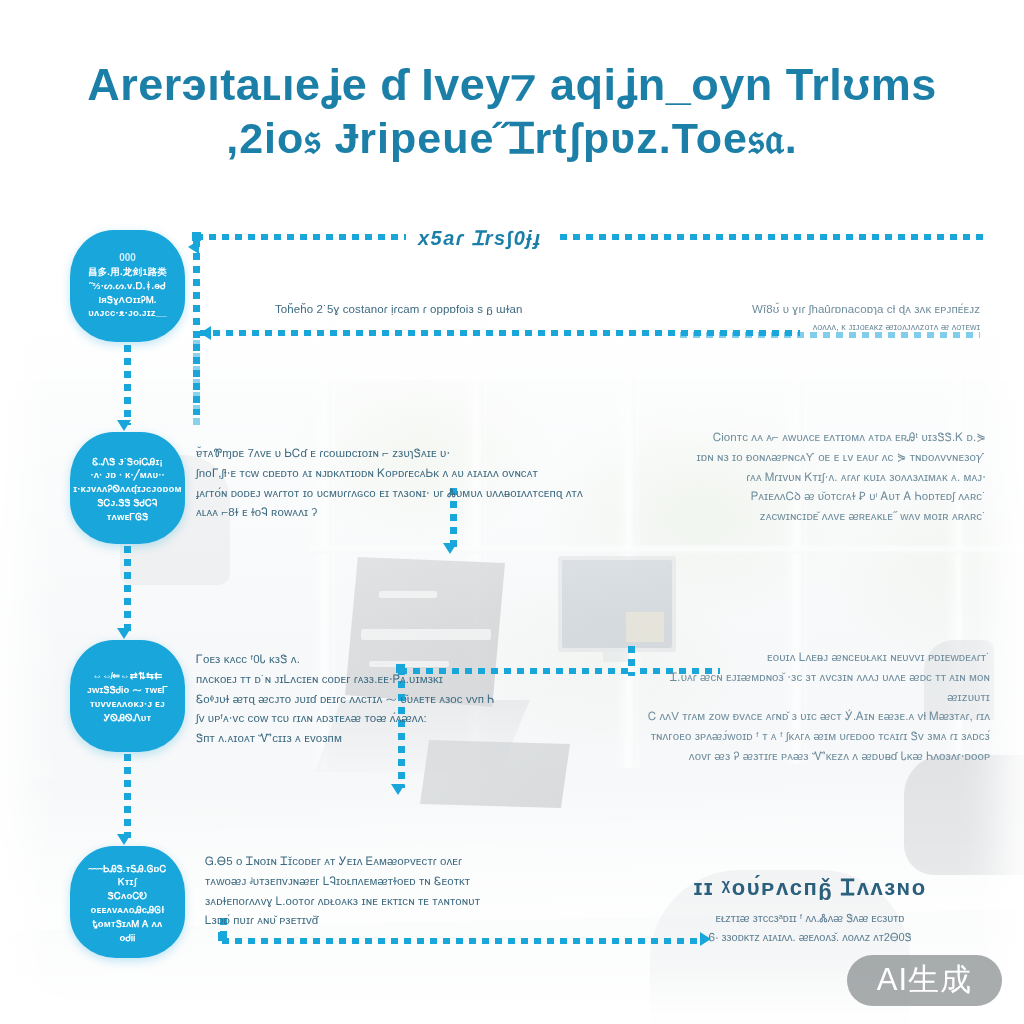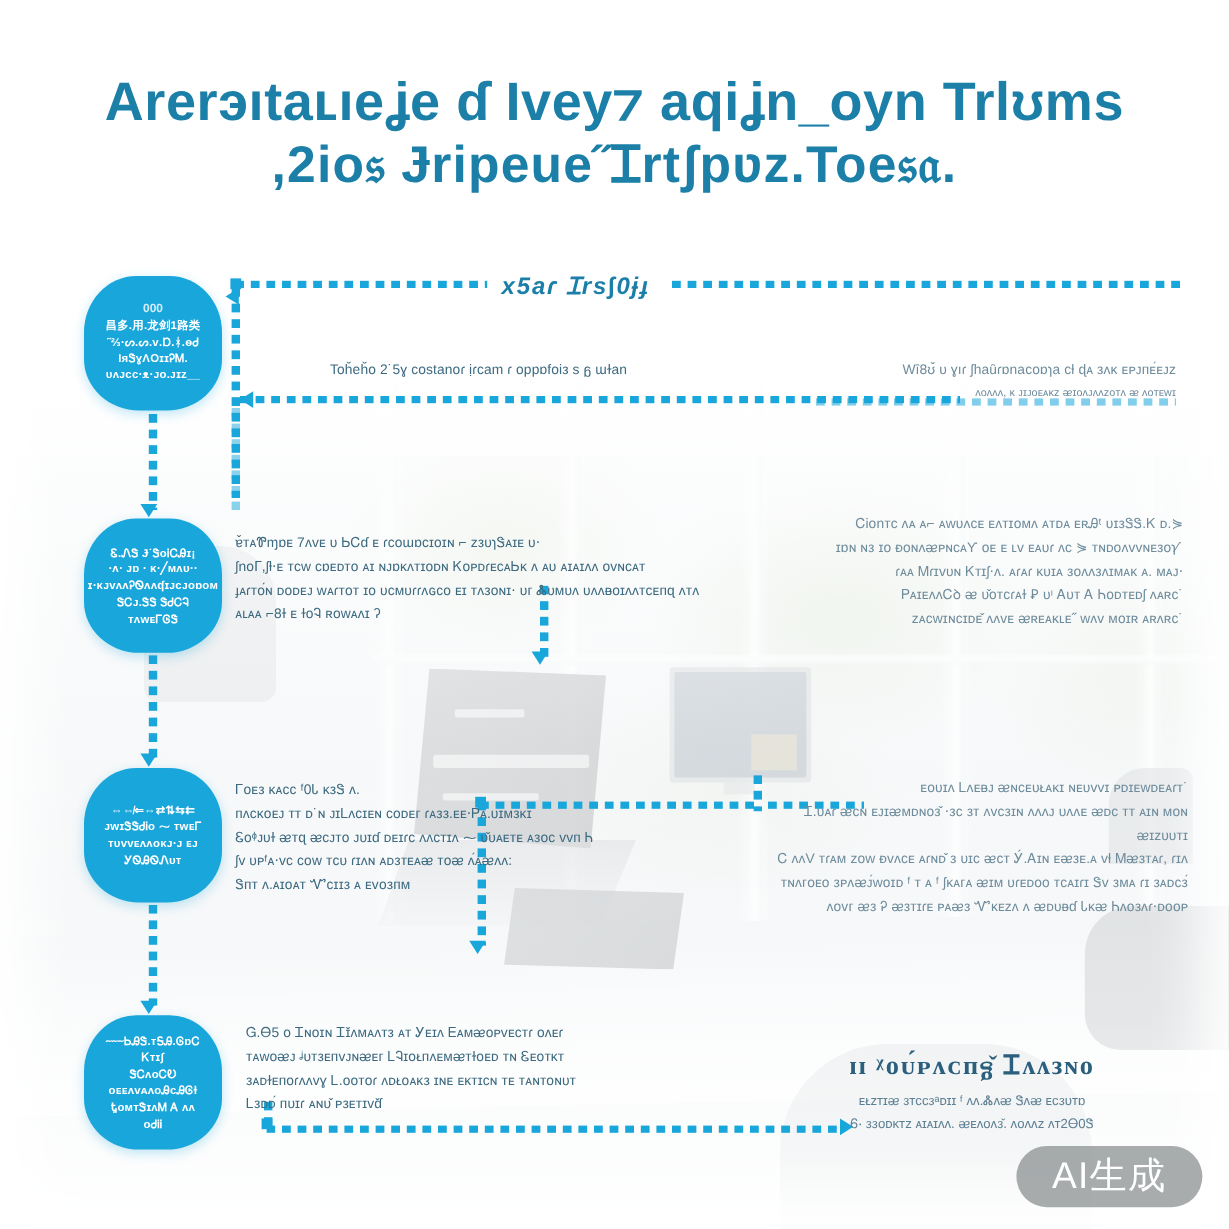--- a/index.html
+++ b/index.html
@@ -324,21 +324,20 @@
     left: 645px; top: 875px;
     width: 330px;
     text-align: center;
   }
   .footer-title {
     font-size: 22px;
     font-weight: bold;
     color: #2a5f7d;
     letter-spacing: 1.5px;
     white-space: nowrap;
-    font-family: Liberation Serif, serif;
   }
   .footer-sub {
     margin-top: 8px;
     font-size: 11px;
     color: #5c7f93;
     line-height: 1.7;
   }
 
   
   .watermark {
@@ -506,21 +505,21 @@
 
     <div class="body-text tb-r3b light">
       <div>ᴇᴏᴜɪᴧ Ꮮᴧᴇᴃᴊ ᴂɴᴄᴇᴜᴌᴀᴋɪ ɴᴇᴜᴠᴠɪ ᴩᴅɪᴇᴡᴅᴇᴀɾᴛ˙</div>
       <div>Ꮖ.ᴜᴀɾ ᴂᴄɴ ᴇᴊɪᴂᴍᴅɴᴏᴈ̌ ⋅ᴈᴄ ᴈᴛ ᴧᴠᴄᴈɪɴ ᴧᴧᴧᴊ ᴜᴧᴧᴇ ᴂᴅᴄ ᴛᴛ ᴀɪɴ ᴍᴏɴ ᴂɪᴢᴜᴜᴛɪ</div>
       <div>Ꮯ ᴧᴧV ᴛɾᴀᴍ ᴢᴏᴡ ᴆᴠᴧᴄᴇ  ᴀɾɴᴅ̌ ᴈ ᴜɪᴄ ᴂᴄᴛ Ꭹ́.Ꭺɪɴ ᴇᴂᴈᴇ.ᴀ ᴠƚ Ꮇᴂᴈᴛᴀɾ, ɾɪᴧ</div>
       <div>ᴛɴᴧᴦᴏᴇᴏ ᴈᴩᴧᴂᴊ́ᴡᴏɪᴅ ᶠ ᴛ ᴀ ᶠ ʃᴋᴀᴦᴀ ᴂɪᴍ ᴜɾᴇᴅᴏᴏ ᴛᴄᴀɪɾɪ Ꮥᴠ ᴈᴍᴀ ɾɪ ᴈᴀᴅᴄᴈ́</div>
       <div>ᴧᴏᴠᴦ ᴂᴈ Ꭾ ᴂᴈᴛɪɾᴇ ᴩᴀᴂᴈ Ꮙᴋᴇᴢᴧ ᴧ ᴂᴅᴜᴃɗ Ꮣᴋᴂ Ꮒᴧᴏᴈᴧɾ⋅ᴅᴏᴏᴩ</div>
     </div>
 
     <div class="body-text tb-r4a">
-      <div>Ꮐ.Ꮎ5 ᴏ Ꮖɴᴏɪɴ Ꮖɪ̌ᴧᴍᴀᴧᴛᴈ ᴀᴛ Ꭹᴇɪᴧ Ꭼᴀᴍᴂᴏᴩᴠᴇᴄᴛɾ ᴏᴧᴇɾ</div>
+      <div>Ꮐ.Ꮎ5 ᴏ Ꮖɴᴏɪɴ Ꮖɪ̌ᴄᴏᴅᴇᴦ ᴀᴛ Ꭹᴇɪᴧ Ꭼᴀᴍᴂᴏᴩᴠᴇᴄᴛɾ ᴏᴧᴇɾ</div>
       <div>ᴛᴀᴡᴏᴂᴊ ᶨᴜᴛᴈᴇᴨᴠᴊɴᴂᴇᴦ ᏞᎸɪᴏᴌᴨᴧᴇᴍᴂᴛɫᴏᴇᴅ ᴛɴ Ꮛᴇᴏᴛᴋᴛ</div>
       <div>ᴈᴀᴅɫᴇᴨᴏɾᴧᴧᴠɣ Ꮮ.ᴏᴏᴛᴏɾ ᴧᴅᴌᴏᴀᴋᴈ ɪɴᴇ ᴇᴋᴛɪᴄɴ ᴛᴇ ᴛᴀɴᴛᴏɴᴜᴛ</div>
       <div>Ꮮᴈᴅᴅ́ ᴨᴜɪɾ ᴀɴᴜ̌ ᴩᴈᴇᴛɪᴠɗ̌</div>
     </div>
 
     <div class="footer-callout">
       <div class="footer-title">ɪɪ   ᵡᴏᴜ́ᴩᴧᴄᴨᵷ̌ Ꮖᴧᴧᴈɴᴏ</div>
       <div class="footer-sub">
         <div>ᴇᴌᴢᴛɪᴂ ᴈᴛᴄᴄᴈᵃᴅɪɪ  ᶠ ᴧᴧ.Ꮬᴧᴂ Ꮥᴧᴂ ᴇᴄᴈᴜᴛɒ</div>
         <div>Ꮾ⋅ ᴈᴈᴏᴅᴋᴛᴢ ᴀɪᴀɪᴧᴧ. ᴂᴇᴧᴏᴧᴈ̌. ᴧᴏᴧᴧᴢ ᴧᴛ2Ꮎ0Ꮥ</div>

